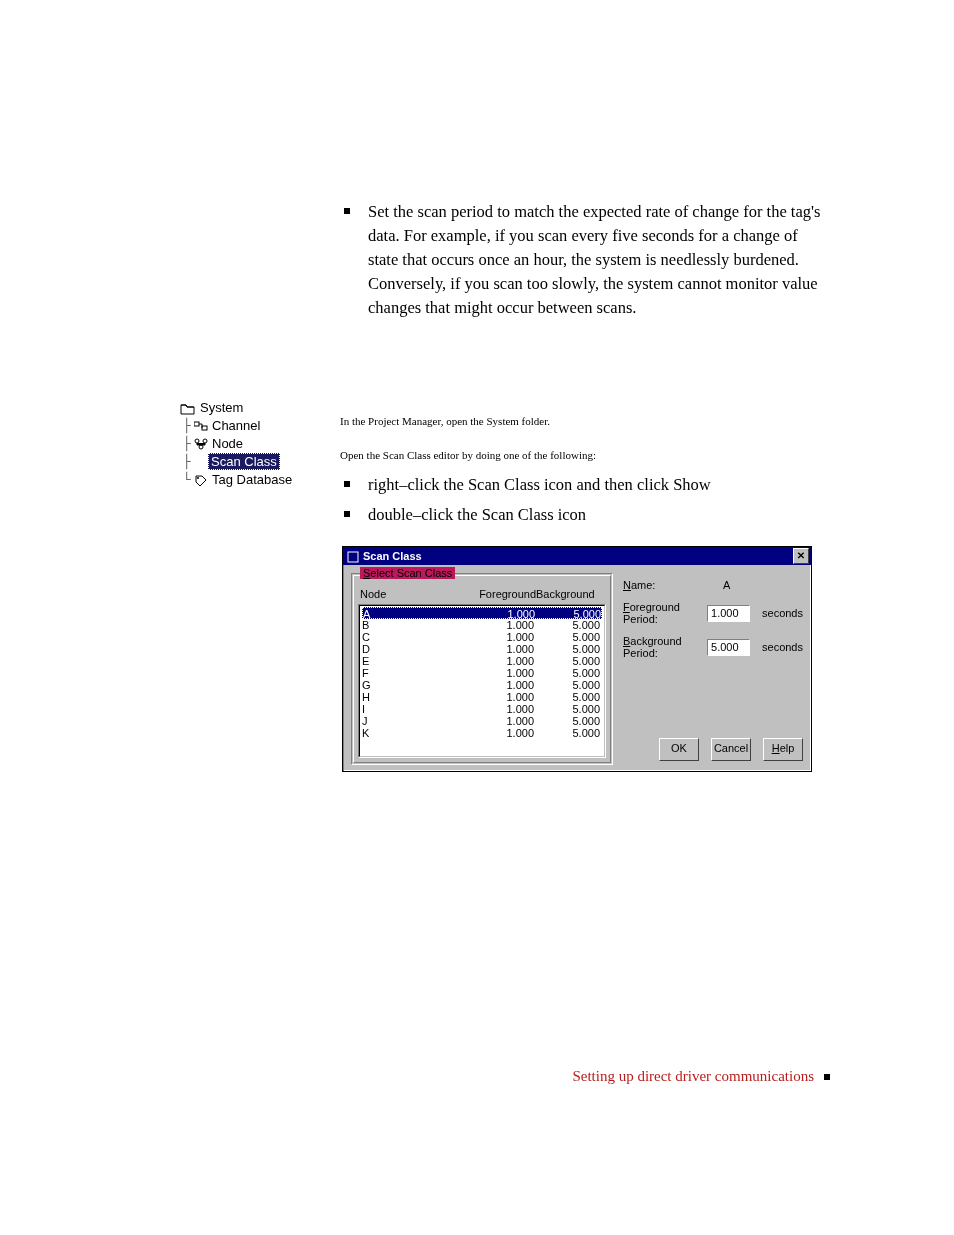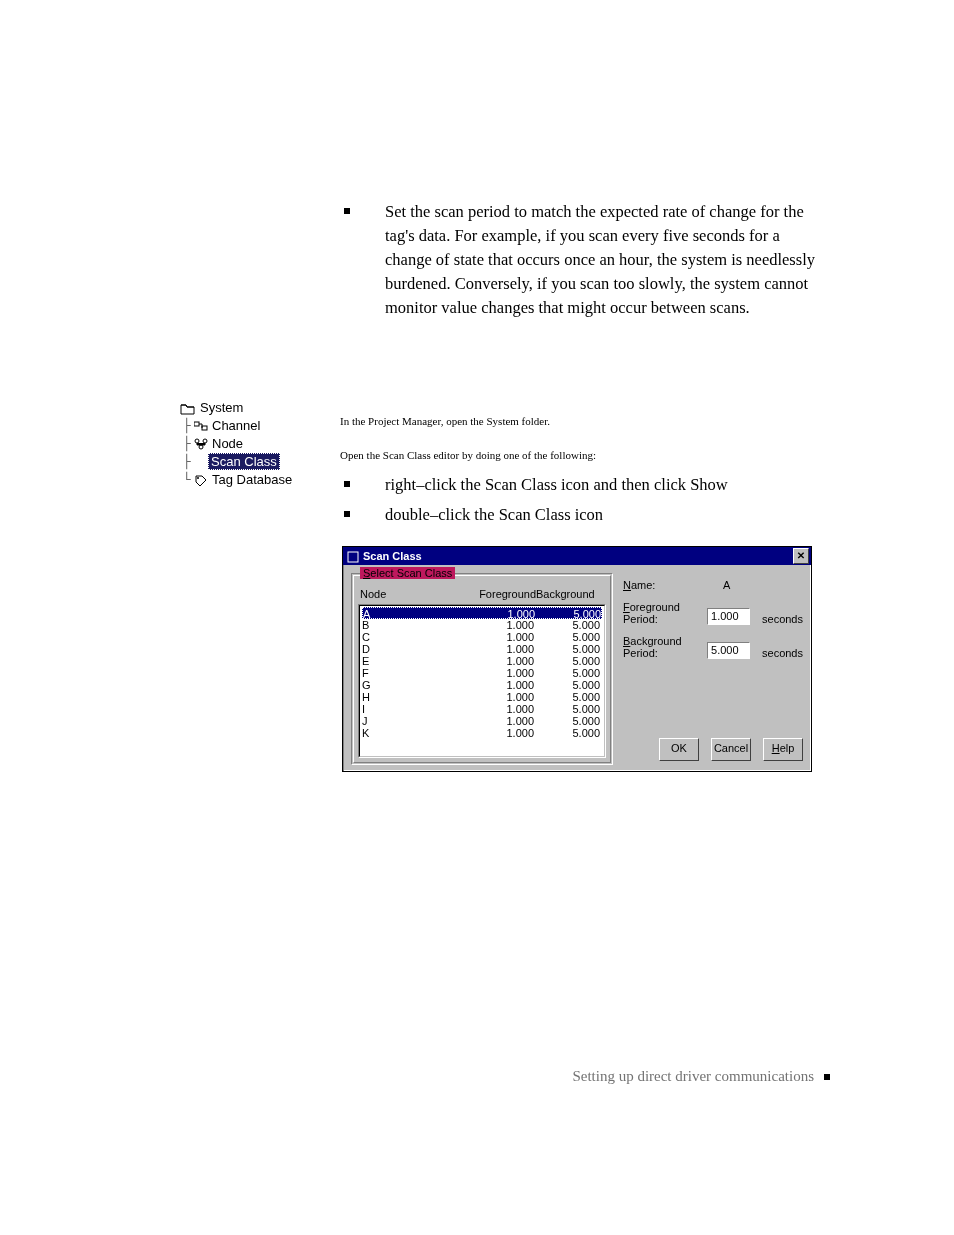--- a/index.html
+++ b/index.html
@@ -19,21 +19,20 @@
   .main-col {
     position: absolute;
     left: 340px;
     top: 200px;
     width: 490px;
   }
   .bullet-row {
     display: flex;
     align-items: flex-start;
     margin-bottom: 6px;
-    gap: 17px;
   }
   .bsq {
     flex: 0 0 auto;
     width: 6px;
     height: 6px;
     background: #000;
     margin-top: 8px;
     margin-right: 18px;
     margin-left: 4px;
   }
@@ -193,21 +192,21 @@
   .li-row .c-bg { flex: 0 0 66px; text-align: right; }
   .li-sel { background: #000080; color: #fff; border: 1px dotted #fff; box-sizing: border-box; }
   .right-panel {
     position: absolute;
     left: 274px;
     top: 8px;
     right: 2px;
   }
   .fld-row {
     display: flex;
-    align-items: flex-end;
+    align-items: center;
     margin-bottom: 10px;
     font-size: 11px;
   }
   .fld-label { width: 96px; }
   .fld-input {
     width: 48px;
     height: 17px;
     background: #fff;
     border: 1px solid #808080;
     border-right-color: #fff;
@@ -241,21 +240,21 @@
     line-height: 19px;
   }
   .ul { text-decoration: underline; }
   .footer {
     position: absolute;
     left: 340px;
     bottom: 150px;
     width: 490px;
     text-align: right;
     font-size: 15px;
-    color: #737373;
+    color: #b91c1c;
     display: flex;
     justify-content: flex-end;
     align-items: center;
     gap: 10px;
   }
   .foot-sq { width: 6px; height: 6px; background: #000; display: inline-block; }
   svg.ico { vertical-align: middle; }
 </style>
 </head>
 <body>

